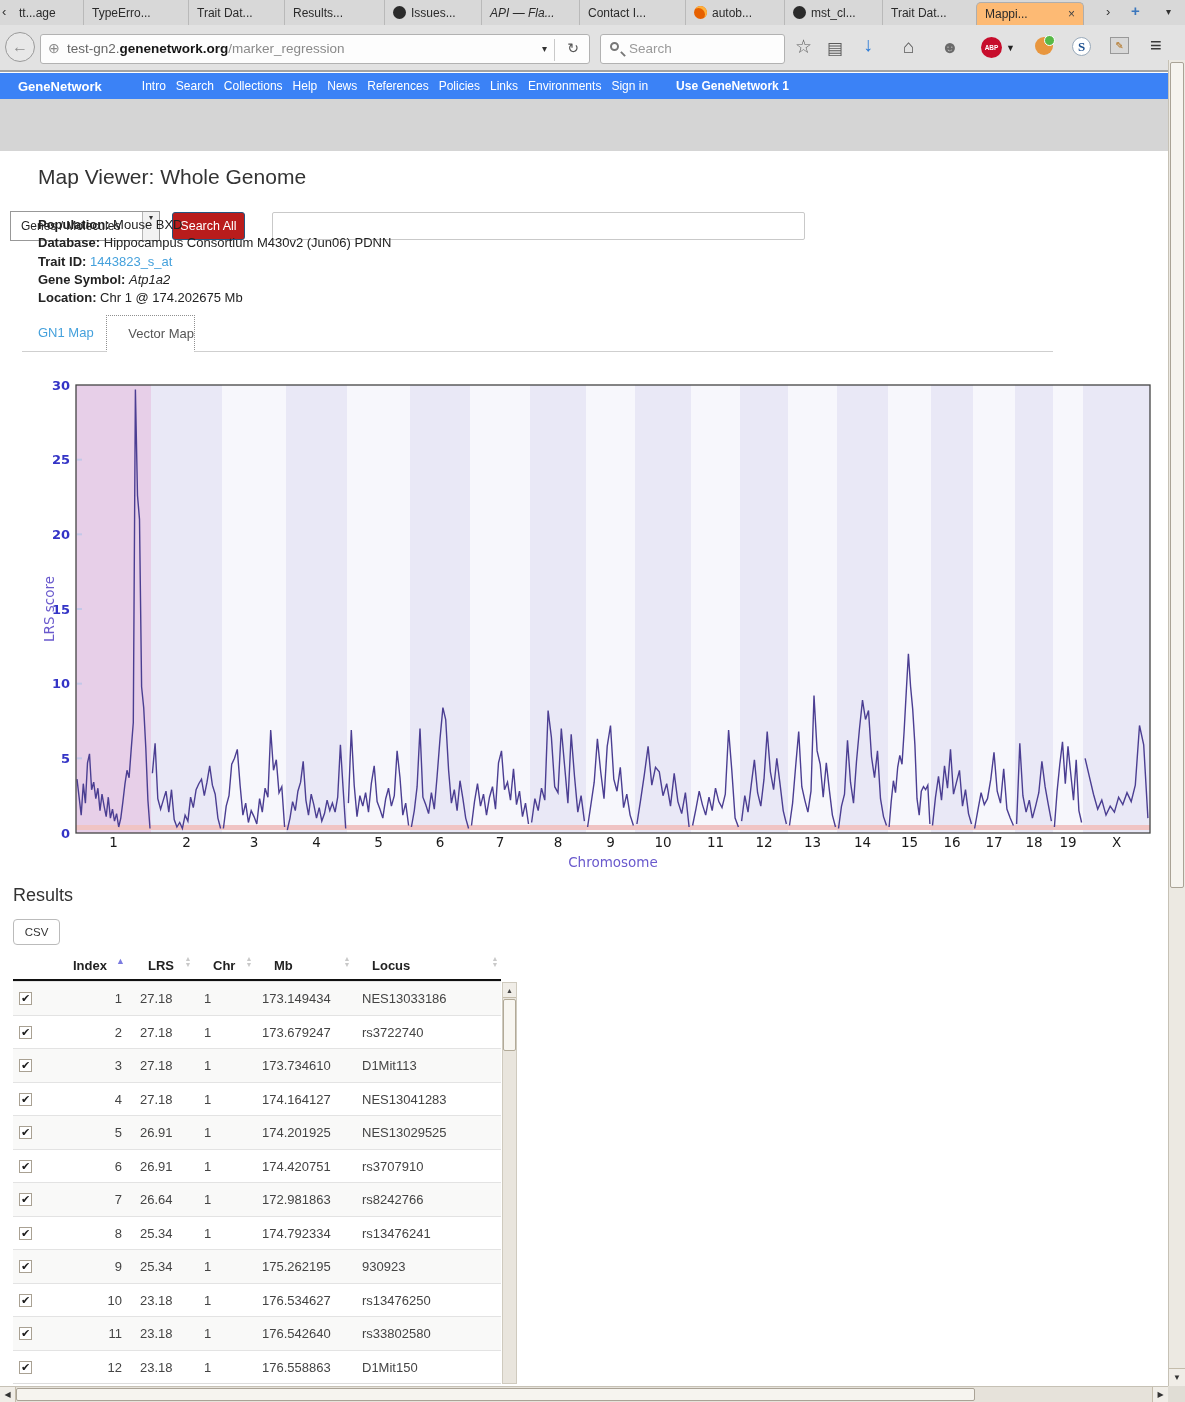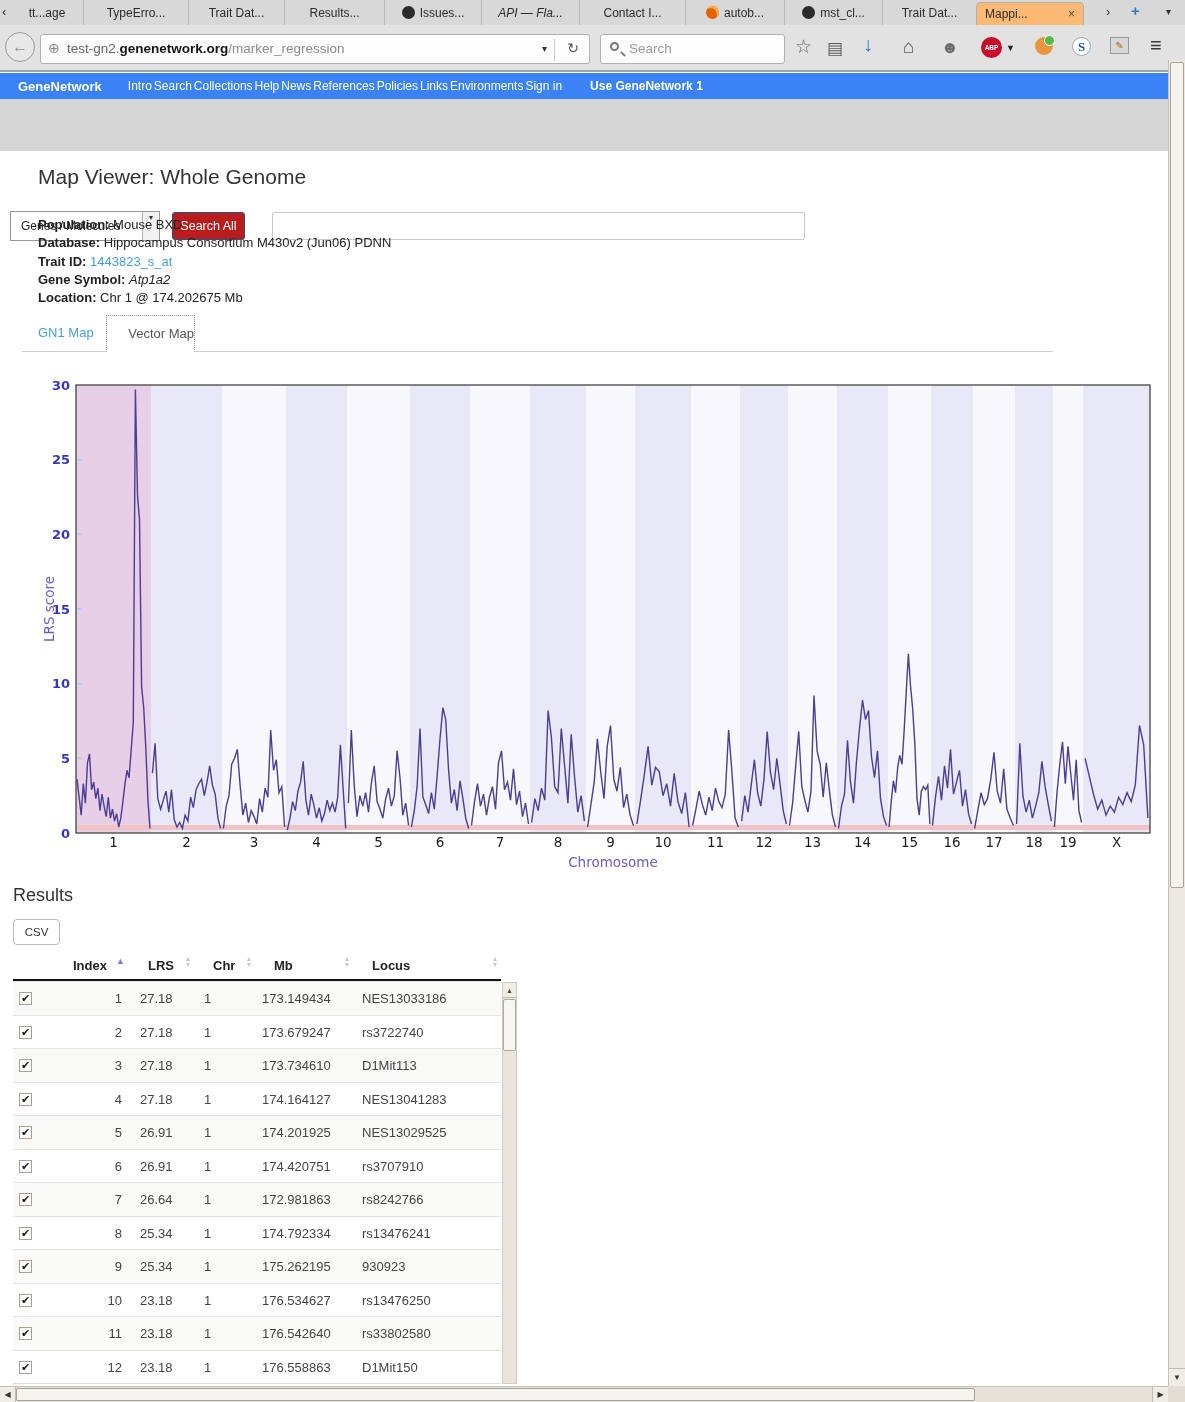--- a/index.html
+++ b/index.html
@@ -4,21 +4,21 @@
 <style>
   * { margin:0; padding:0; box-sizing:border-box; }
   html,body { background:#fff; }
   body { font-family:"Liberation Sans", sans-serif; }
   #screen { position:relative; width:1185px; height:1402px; overflow:hidden; background:#fff; }
 
   
   #tabstrip { position:absolute; left:0; top:0; width:1185px; height:25px; background:#d8d8d8; }
   #tabs { position:absolute; left:11px; top:0; height:25px; display:flex; }
   .tab { position:relative; height:25px; padding:0 8px; display:flex; align-items:center; gap:5px;
-         border-left:1px solid #b9b9b9; font-size:12px; color:#2b2b2b; overflow:hidden; white-space:nowrap;justify-content:center; }
+         border-left:1px solid #b9b9b9; font-size:12px; color:#2b2b2b; overflow:hidden; white-space:nowrap; }
   .tab:first-child { border-left:none; }
   .tab.active { background:#fdba74; border:1px solid #aeaeae; border-bottom:none; border-radius:5px 5px 0 0;
                 height:23px; margin-top:2px; z-index:2; }
   .tab .fav { width:13px; height:13px; border-radius:50%; flex:0 0 auto; }
   .fav-github { background:#2b2b2b; }
   .fav-orange { background:#e66000; box-shadow:inset -2px 2px 0 #ffb13b; }
   .tab .close { margin-left:auto; color:#444; font-size:12px; padding-left:4px; }
   .tscroll { position:absolute; top:4px; font-size:13px; color:#333; }
   #tab-scroll-left { left:2px; }
   #tab-scroll-right { left:1106px; }
@@ -57,21 +57,21 @@
   .i-s { left:1072px; top:12px; width:19px; height:19px; border-radius:50%; background:#fff; border:1px solid #9ab;
          color:#1c4f8f; font-weight:bold; font-size:13px; line-height:17px; font-family:"Liberation Serif",serif; }
   .i-edit { left:1110px; top:12px; width:19px; height:17px; background:#d8d8d8; border:1px solid #999;
             font-size:10px; line-height:15px; color:#b06a10; }
   .i-burger { left:1150px; font-size:20px; color:#3a3a3a; top:9px; font-weight:bold; }
 
   
   #gn-navbar { position:absolute; left:0; top:73px; width:1168px; height:26px; background:#3b82f6;
                display:flex; align-items:center; color:#fff; }
   #gn-brand { font-size:13px; font-weight:bold; margin-left:18px; }
-  #nav-items { display:flex; gap:2px; margin-left:26px; }
+  #nav-items { display:flex; gap:10px; margin-left:40px; }
   #nav-items span { font-size:12px; }
   #gn-right { font-size:12px; font-weight:bold; margin-left:28px; }
 
   #search-row { position:absolute; left:0; top:99px; width:1168px; height:52px; background:#d5d5d5; }
   #species-select { position:absolute; left:10px; top:112px; width:150px; height:30px; background:#fff;
                     border:1px solid #989898; font-size:12px; color:#222; line-height:28px; padding-left:10px; }
   #species-select .sel-btn { position:absolute; right:0; top:0; width:17px; height:28px; border-left:1px solid #b5b5b5;
                     background:#f2f2f2; text-align:center; font-size:8px; line-height:12px; color:#333; }
   #search-all-btn { position:absolute; left:172px; top:113px; width:73px; height:28px; background:#b91c1c;
                     border:1px solid #24557f; border-radius:3px; color:#fff; font-size:12.5px; text-align:center; line-height:26px; }

